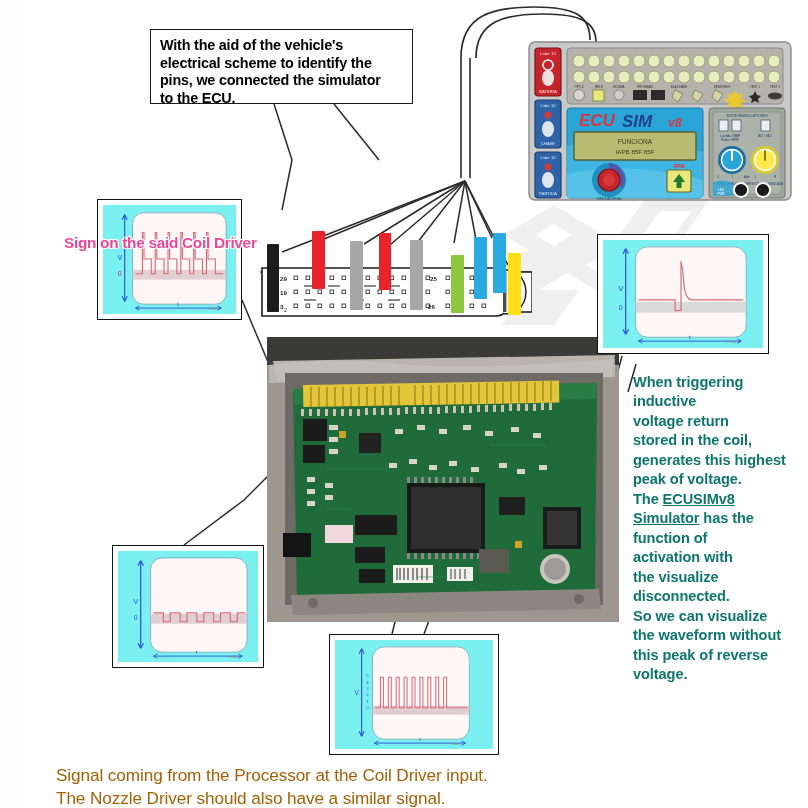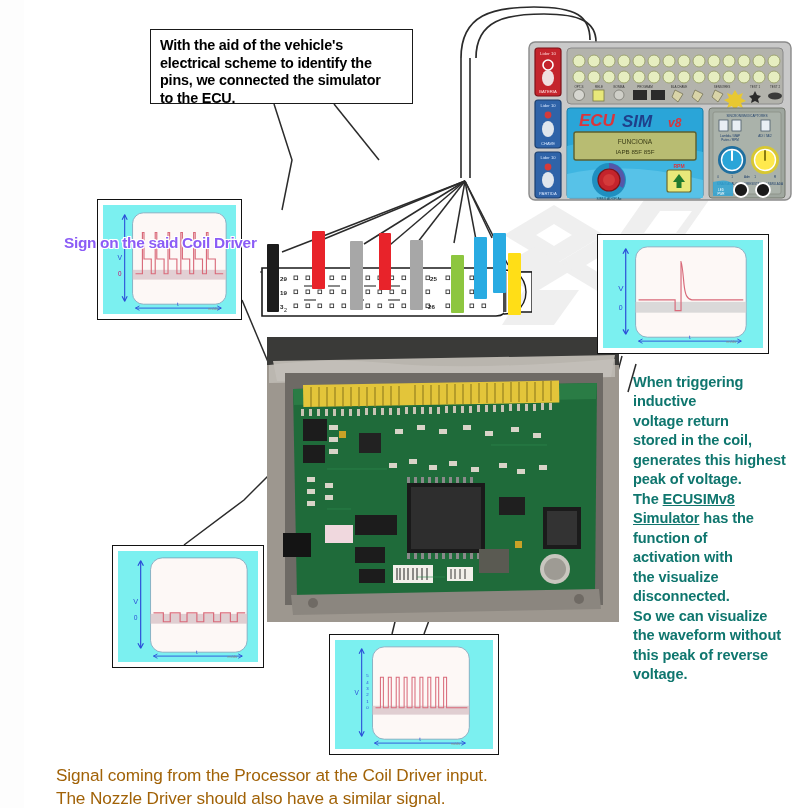--- a/index.html
+++ b/index.html
@@ -69,21 +69,21 @@
     width: 196px;
     font-size: 14.6px;
   }
   #text-right u { text-decoration: underline; }
 
   #label-coildriver {
     position: absolute;
     left: 40px; top: 234px;
     font-size: 15.4px;
     font-weight: bold;
-    color: #8b5cf6;
+    color: #ec4899;
     letter-spacing: -0.3px;
     white-space: nowrap;
     z-index: 40;
     text-shadow:
        1px 0 0 #fff, -1px 0 0 #fff, 0 1px 0 #fff, 0 -1px 0 #fff,
        1px 1px 0 #fff, -1px -1px 0 #fff, 1px -1px 0 #fff, -1px 1px 0 #fff;
   }
 
   #caption-bottom {
     position: absolute;

